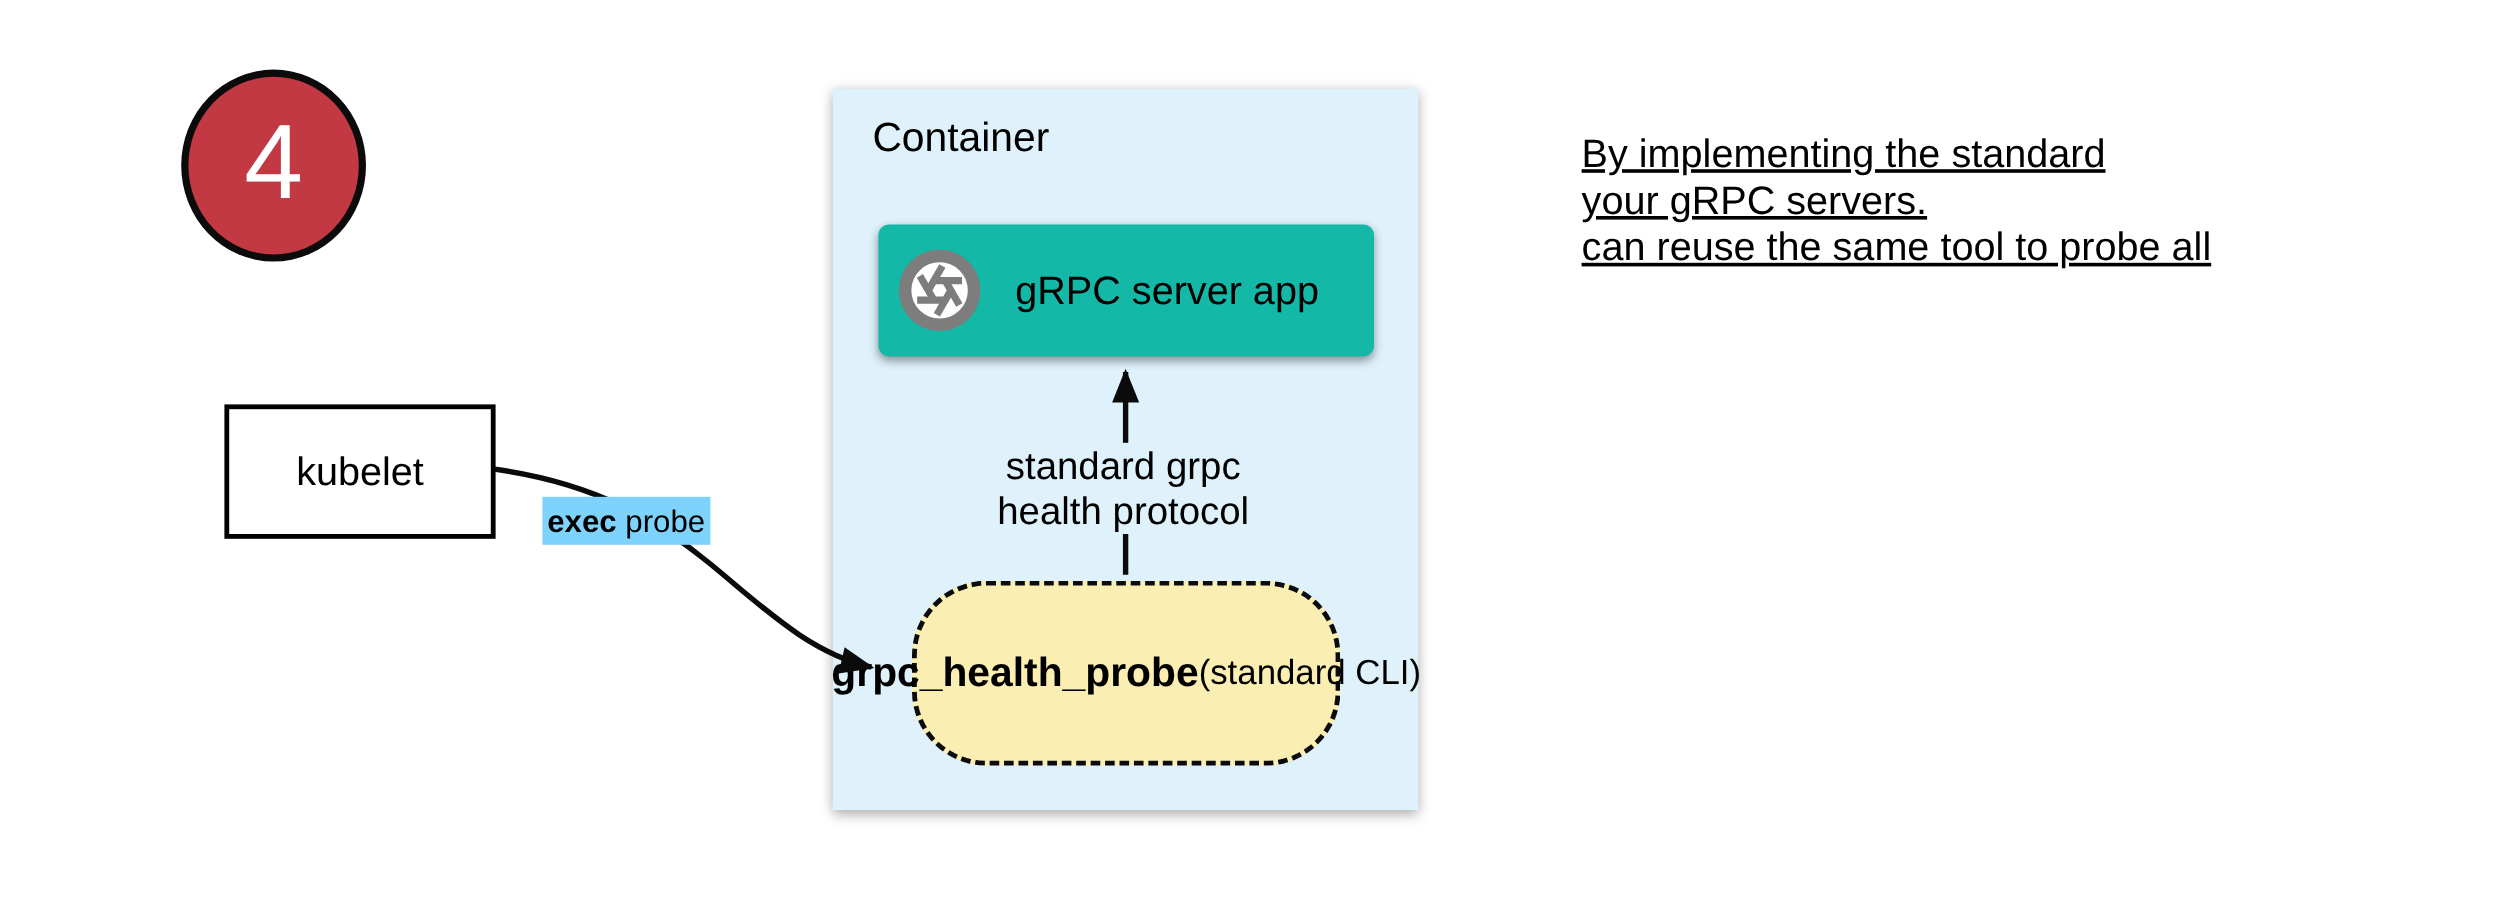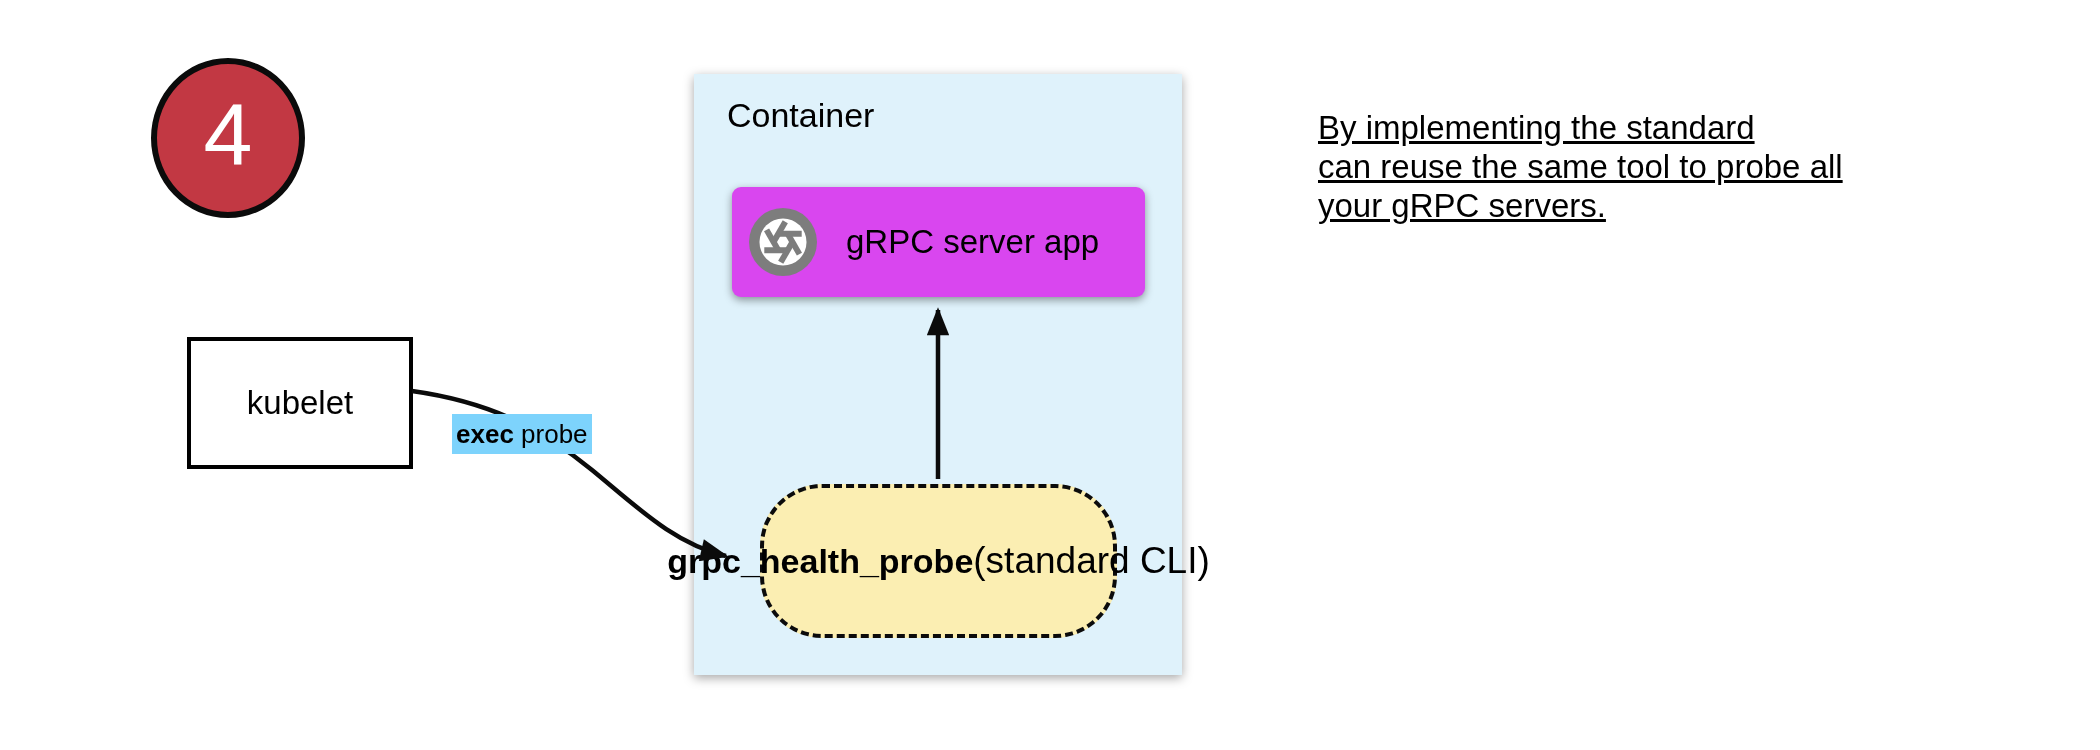--- a/index.html
+++ b/index.html
@@ -31,21 +31,21 @@
     font-size: 88px;
     line-height: 1;
     padding-bottom: 6px;
     box-sizing: content-box;
   }
 
   
   .kubelet-box {
     position: absolute;
     left: 187px; top: 337px;
-    width: 226px; height: 132px;
+    width: 226px; height: 112px;
     background: #ffffff;
     border: 4px solid #000000;
     box-sizing: border-box;
     display: flex; align-items: center; justify-content: center;
     font-size: 33px;
   }
 
   
   .container-box {
     position: absolute;
@@ -58,21 +58,21 @@
   .container-title {
     position: absolute;
     left: 33px; top: 22px;
     font-size: 34px;
   }
 
   .server-box {
     position: absolute;
     left: 38px; top: 113px;
     width: 413px; height: 110px;
-    background: #d946ef;
+    background: #14b8a6;
     border-radius: 9px;
     box-shadow: 0 3px 8px rgba(0,0,0,0.40);
     display: flex; align-items: center;
     padding-left: 17px;
     box-sizing: border-box;
   }
   .server-box .icon {
     width: 68px; height: 68px;
     flex: 0 0 auto;
     display: block;
@@ -95,21 +95,21 @@
     align-items: center; justify-content: center;
     text-align: center;
   }
   .pill-title {
     font-size: 34px;
     font-weight: bold;
     line-height: 40px;
     white-space: nowrap;
   }
   .pill-sub {
-    font-size: 37px;
+    font-size: 29px;
     line-height: 38px;
     white-space: nowrap;
   }
 
   
   .arrows {
     position: absolute;
     left: 0; top: 0;
     pointer-events: none;
   }
@@ -199,20 +199,24 @@
     <path d="M 412 391 C 498 403, 548 434, 592 470 C 636 506, 674 544, 726 556" fill="none" stroke="#0b0b0b" stroke-width="4.5" marker-end="url(#arrowhead)"></path>
 
     <path d="M 938 479 L 938 310" fill="none" stroke="#0b0b0b" stroke-width="4.5" marker-end="url(#arrowhead)"></path>
   </svg>
 
   <div class="exec-label">
     <b>exec</b>
     <span>probe</span>
   </div>
 
+  <div class="protocol-label">
+    <div>standard grpc</div>
+    <div>health protocol</div>
+  </div>
 
   <div class="caption">
     <div class="line">By implementing the standard</div>
+    <div class="line">your gRPC servers.</div>
     <div class="line">can reuse the same tool to probe all</div>
-    <div class="line">your gRPC servers.</div>
   </div>
 
 </div>
 
 </body></html>

